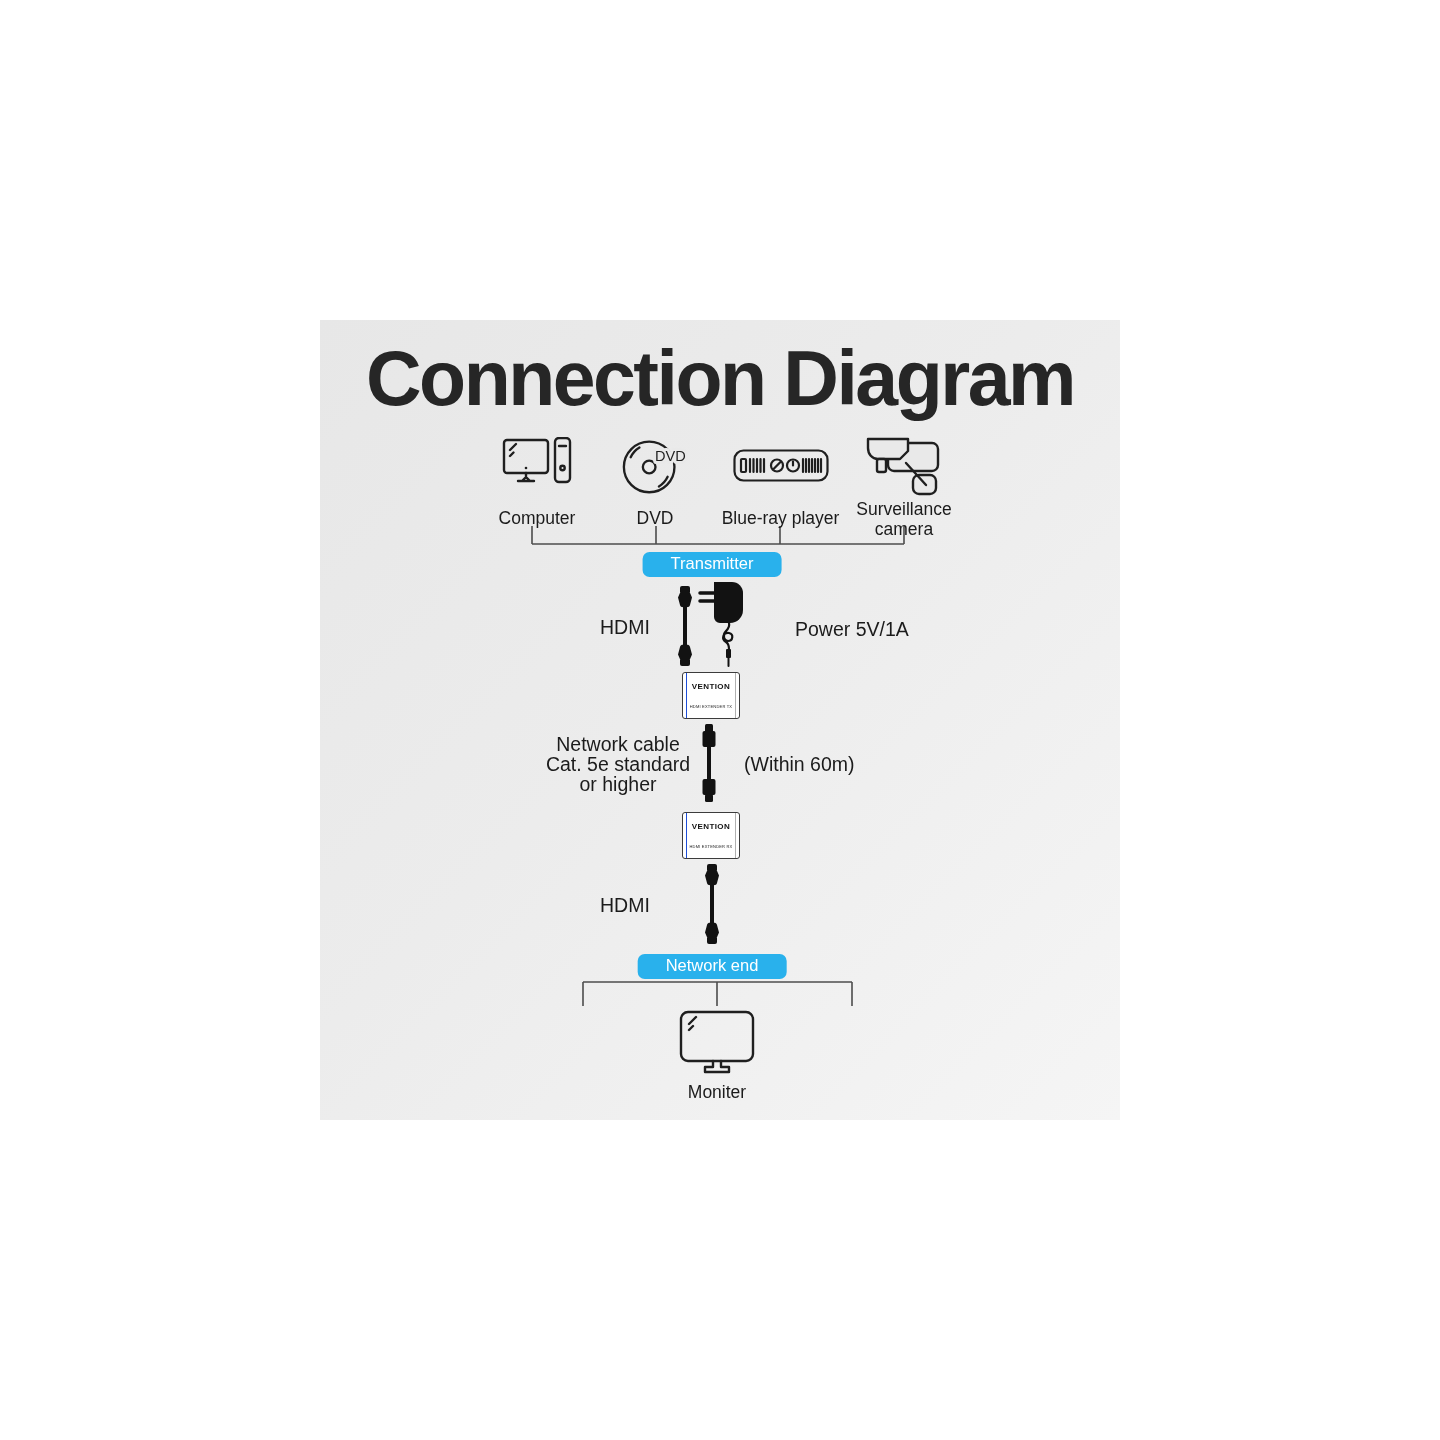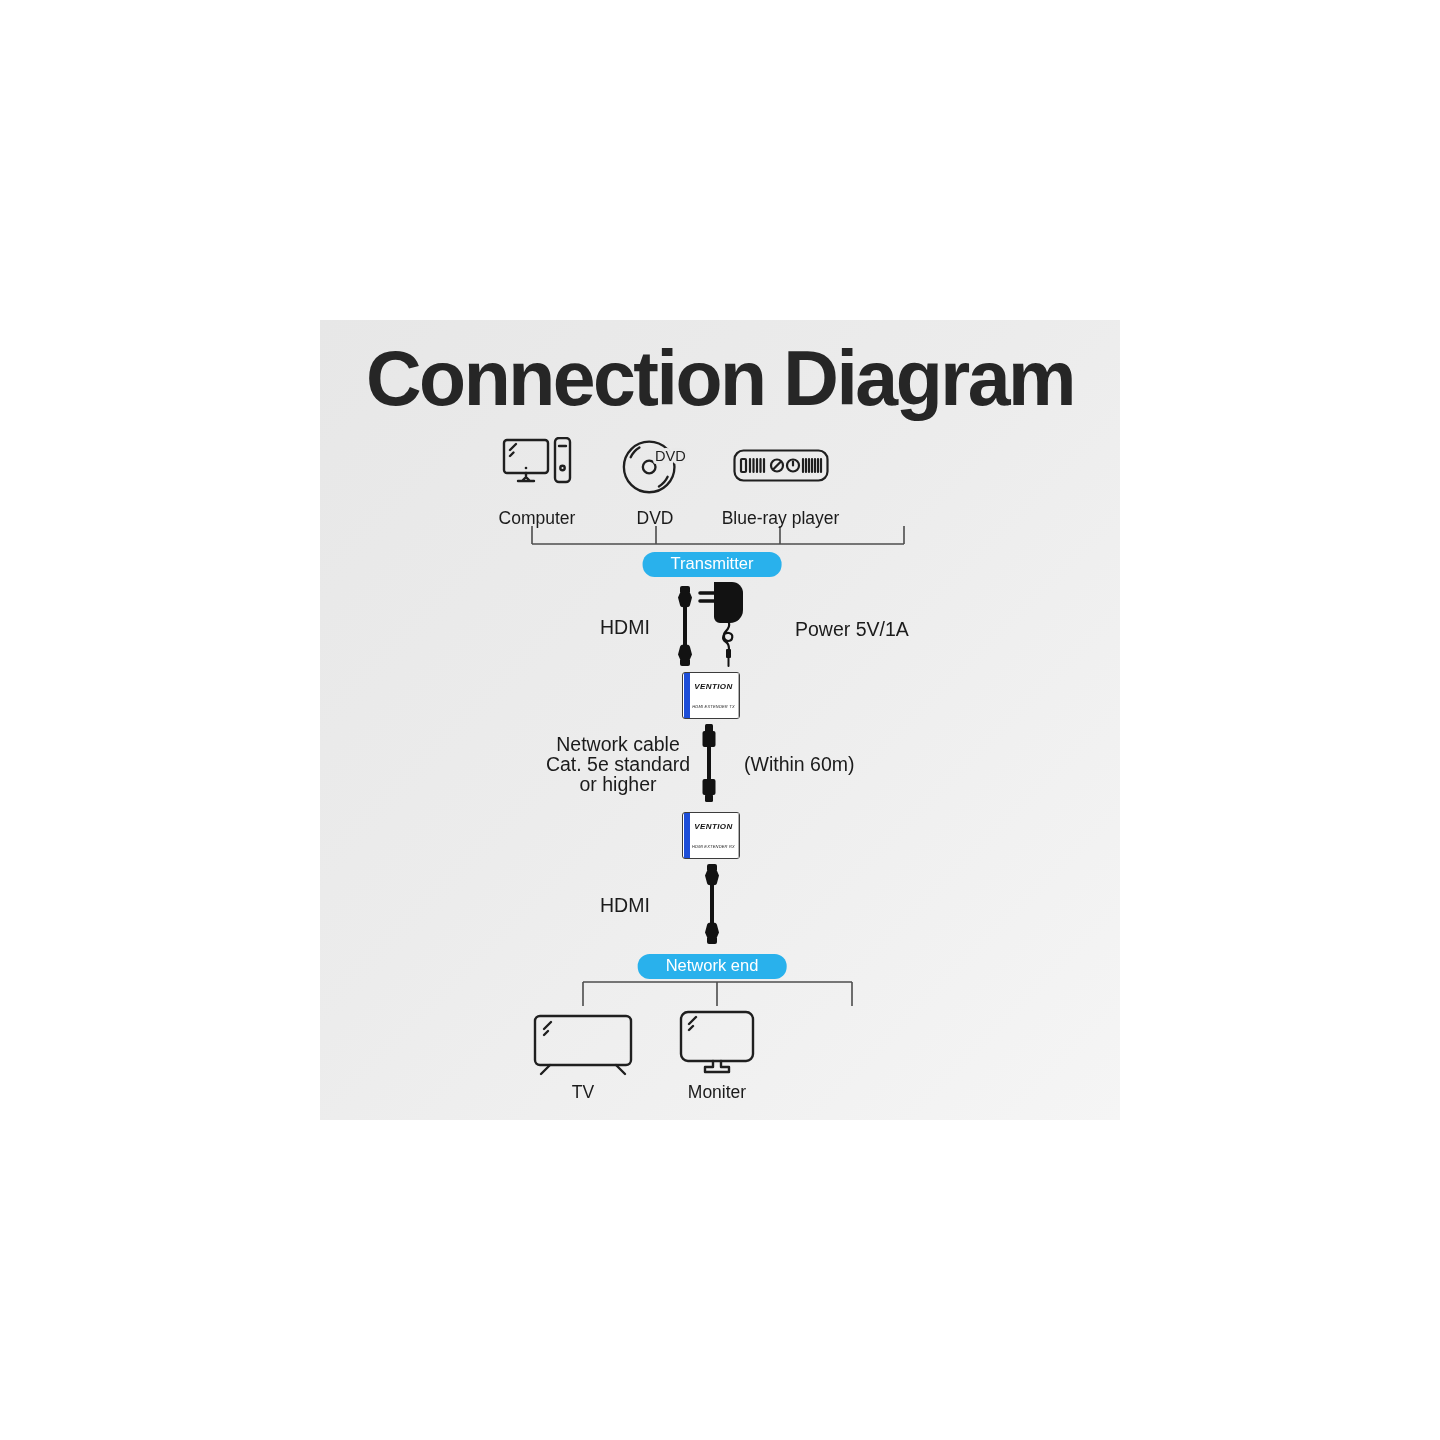--- a/index.html
+++ b/index.html
@@ -9,27 +9,27 @@
   .title{position:absolute;left:0;top:20px;width:100%;text-align:center;
     font-size:77px;font-weight:bold;letter-spacing:-2.5px;color:#262626;line-height:1;}
   .lines{position:absolute;left:0;top:0;width:800px;height:800px;pointer-events:none;}
   .src-item,.disp-item{position:absolute;display:flex;flex-direction:column;align-items:center;}
   .src-item{top:110px;}
   .disp-item{top:690px;}
   .icon-box{height:72px;display:flex;align-items:center;justify-content:center;}
   .disp-item .icon-box{height:66px;align-items:flex-end;}
   .dev-label{font-size:17.5px;color:#1b1b1b;text-align:center;line-height:1.15;margin-top:6px;}
   .pill{position:absolute;transform:translateX(-50%);background:#29b1ec;color:#fff;
-    font-size:16.5px;padding:2px 28px 4px;border-radius:12px;white-space:nowrap;}
+    font-size:16.5px;padding:2px 28px 4px;border-radius:7px;white-space:nowrap;}
   .side-label{position:absolute;font-size:19.5px;color:#1b1b1b;white-space:nowrap;}
   .net-label{position:absolute;font-size:19.5px;color:#1b1b1b;text-align:center;line-height:20px;}
   .extbox{position:absolute;width:56px;height:45px;background:#fff;border:1.6px solid #3c3c3c;
     border-radius:3px;display:flex;align-items:center;justify-content:center;}
-  .extbox-inner{width:calc(100% - 8px);height:100%;border-left:6px solid #1d4ed8;border-right:1px solid #b0b0b0;
-    display:flex;flex-direction:column;align-items:center;justify-content:center;gap:13px;font-style:italic;}
+  .extbox-inner{width:calc(100% - 8px);height:100%;border-left:1px solid #1d4ed8;border-right:1px solid #b0b0b0;
+    display:flex;flex-direction:column;align-items:center;justify-content:center;gap:13px;}
   .ext-brand{font-size:8px;font-weight:bold;letter-spacing:.4px;color:#111;}
   .ext-model{font-size:4px;color:#222;letter-spacing:.2px;white-space:nowrap;}
   .ico{stroke:#1f1f1f;stroke-width:2.4;fill:none;stroke-linecap:round;stroke-linejoin:round;}
   .fill-ico{fill:#121212;stroke:none;}
   .abs{position:absolute;}
 </style>
 </head>
 <body>
 
 <div class="canvas">
@@ -78,20 +78,32 @@
         <circle cx="44" cy="16.5" r="6"></circle>
         <path d="M40.8 19.8 L47.2 13.2"></path>
         <circle cx="60" cy="16.5" r="6"></circle>
         <path d="M60 12.5 v4"></path>
         <path d="M70 10 v13 M73 10 v13 M76 10 v13 M79 10 v13 M82 10 v13 M85 10 v13 M88 10 v13"></path>
       </svg>
     </div>
     <div class="dev-label">Blue-ray player</div>
   </div>
 
+  <div class="src-item" style="left:524px;width:120px;">
+    <div class="icon-box">
+      <svg width="80" height="62" viewBox="0 0 80 62" class="ico">
+        <rect x="24" y="8" width="50" height="28" rx="6" fill="#e9e9e9"></rect>
+        <path d="M4 4 H44 V16 L36 24 H14 C8 24 4 19 4 13 Z" fill="#e9e9e9"></path>
+        <rect x="13" y="24" width="9" height="13" rx="2" fill="#e9e9e9"></rect>
+        <rect x="49" y="40" width="23" height="19" rx="6" fill="#e9e9e9"></rect>
+        <path d="M42 28 L62 50"></path>
+      </svg>
+    </div>
+    <div class="dev-label" style="margin-top:-3px;">Surveillance camera</div>
+  </div>
 
   <div class="pill" style="left:392px;top:232px;">Transmitter</div>
 
   <div class="side-label" style="left:280px;top:296px;">HDMI</div>
 
   <svg class="abs" style="left:354px;top:266px;" width="22" height="80" viewBox="0 0 22 80">
     <g class="fill-ico">
       <path d="M8 0 h6 a2 2 0 0 1 2 2 v4 h-10 v-4 a2 2 0 0 1 2 -2 z"></path>
       <path d="M7 4.5 h8 l3 7 -2 7.5 c-.3 1.6 -1.5 2.2 -3.2 2.2 h-3.6 c-1.7 0 -2.9 -.6 -3.2 -2.2 l-2 -7.5 z"></path>
       <rect x="9" y="20" width="4" height="40"></rect>
@@ -149,30 +161,20 @@
       <path d="M8 0 h6 a2 2 0 0 1 2 2 v4 h-10 v-4 a2 2 0 0 1 2 -2 z"></path>
       <path d="M7 4.5 h8 l3 7 -2 7.5 c-.3 1.6 -1.5 2.2 -3.2 2.2 h-3.6 c-1.7 0 -2.9 -.6 -3.2 -2.2 l-2 -7.5 z"></path>
       <rect x="9" y="20" width="4" height="40"></rect>
       <path d="M8 80 h6 a2 2 0 0 0 2 -2 v-4 h-10 v4 a2 2 0 0 0 2 2 z"></path>
       <path d="M7 75.5 h8 l3 -7 -2 -7.5 c-.3 -1.6 -1.5 -2.2 -3.2 -2.2 h-3.6 c-1.7 0 -2.9 .6 -3.2 2.2 l-2 7.5 z"></path>
     </g>
   </svg>
 
   <div class="pill" style="left:392px;top:634px;">Network end</div>
 
-  <div class="disp-item" style="left:196px;width:134px;">
-    <div class="icon-box">
-      <svg width="100" height="62" viewBox="0 0 100 62" class="ico">
-        <rect x="2" y="2" width="96" height="49" rx="5"></rect>
-        <path d="M11 15 l7 -7 M11 21 l4 -4"></path>
-        <path d="M17 51 l-9 9 M83 51 l9 9"></path>
-      </svg>
-    </div>
-    <div class="dev-label">TV</div>
-  </div>
 
   <div class="disp-item" style="left:330px;width:134px;">
     <div class="icon-box">
       <svg width="76" height="66" viewBox="0 0 76 66" class="ico">
         <rect x="2" y="2" width="72" height="49" rx="7"></rect>
         <path d="M10 14 l7 -7 M10 20 l4 -4"></path>
         <path d="M34 51 v6 h-8 v5 h24 v-5 h-8 v-6"></path>
       </svg>
     </div>
     <div class="dev-label">Moniter</div>

